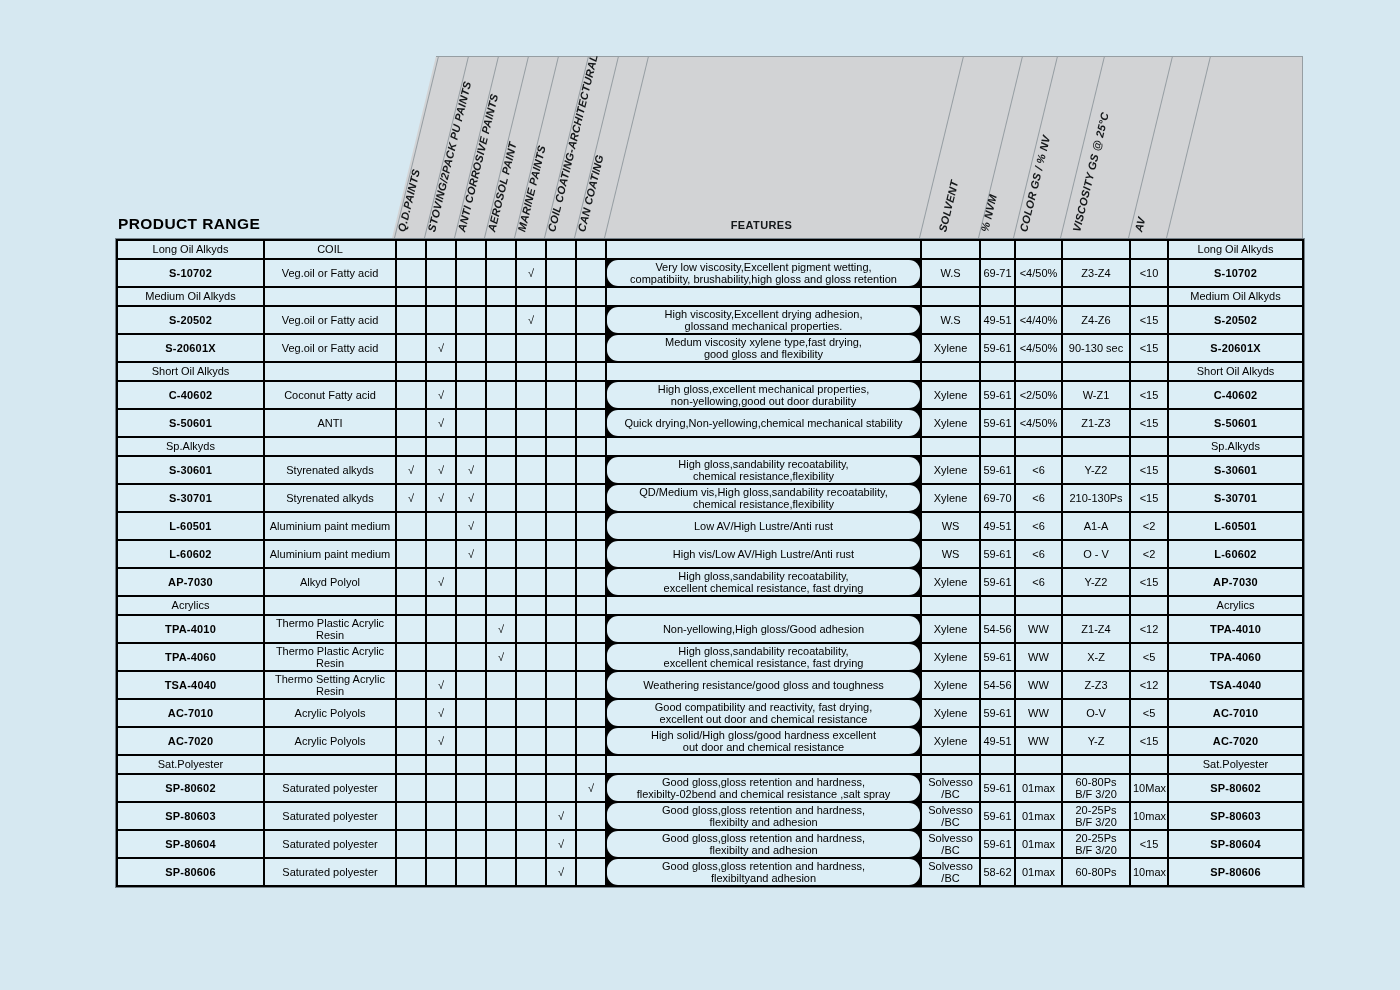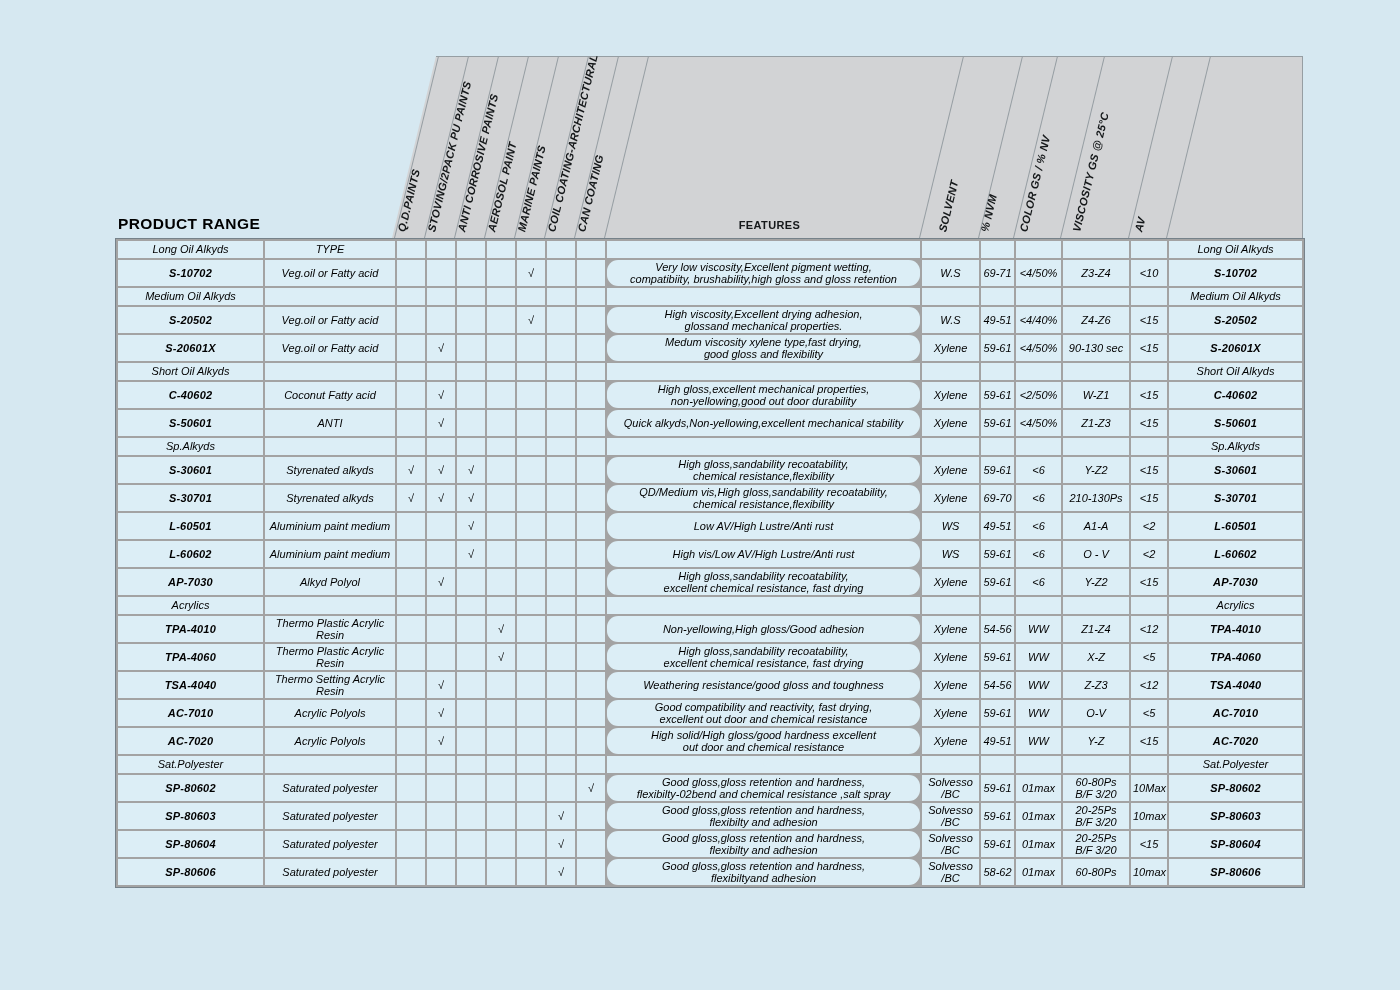--- a/index.html
+++ b/index.html
@@ -52,21 +52,21 @@
     transform:rotate(-76.4deg);
     font-size:11px;
     font-weight:bold;
     font-style:italic;
     letter-spacing:0.2px;
     white-space:nowrap;
     color:#15181a;
   }
   .features-label{
     position:absolute;
-    left:220px;
+    left:212px;
     width:315px;
     bottom:7px;
     text-align:center;
     font-size:11px;
     font-weight:bold;
     letter-spacing:0.4px;
     color:#15181a;
   }
 
   
@@ -82,23 +82,22 @@
 
   
   #main-table{
     position:absolute;
     left:115px;
     top:238px;
     width:1188px;
     border-collapse:separate;
     border-spacing:2px;
     table-layout:fixed;
-    background:#a3a3a3;
+    background:#000000;
     border:1px solid #76828a;
-    font-style:italic;
   }
   #main-table td{
     background:#dceef6;
     font-size:11px;
     text-align:center;
     vertical-align:middle;
     padding:0 2px;
     overflow:hidden;
     color:#000;
     line-height:1.12;
@@ -176,21 +175,21 @@
         <col style="width: 57px;">
         <col style="width: 33px;">
         <col style="width: 45px;">
         <col style="width: 66px;">
         <col style="width: 36px;">
         <col style="width: 133px;">
       </colgroup>
     <tbody id="table-body">
         <tr class="section-row">
           <td>Long Oil Alkyds</td>
-          <td>TYPE</td>
+          <td>COIL</td>
           <td></td>
           <td></td>
           <td></td>
           <td></td>
           <td></td>
           <td></td>
           <td></td>
           <td></td>
           <td></td>
           <td></td>
@@ -310,21 +309,21 @@
         <tr class="data-row">
           <td class="code">S-50601</td>
           <td class="type-cell">ANTI</td>
           <td class="check-cell"></td>
           <td class="check-cell">√</td>
           <td class="check-cell"></td>
           <td class="check-cell"></td>
           <td class="check-cell"></td>
           <td class="check-cell"></td>
           <td class="check-cell"></td>
-          <td class="features-cell">Quick alkyds,Non-yellowing,excellent mechanical stability</td>
+          <td class="features-cell">Quick drying,Non-yellowing,chemical mechanical stability</td>
           <td class="small-cell">Xylene</td>
           <td class="small-cell">59-61</td>
           <td class="small-cell">&lt;4/50%</td>
           <td class="small-cell">Z1-Z3</td>
           <td class="small-cell">&lt;15</td>
           <td class="code">S-50601</td>
         </tr>
         <tr class="section-row">
           <td>Sp.Alkyds</td>
           <td></td>

